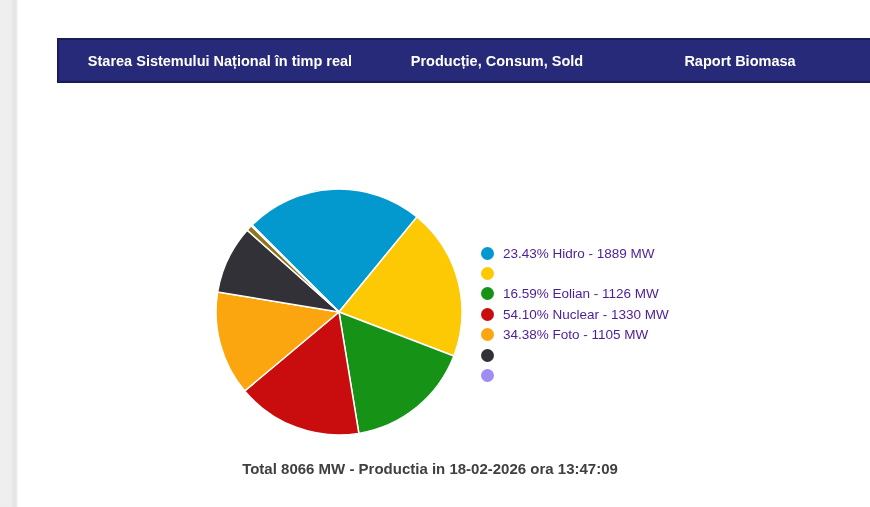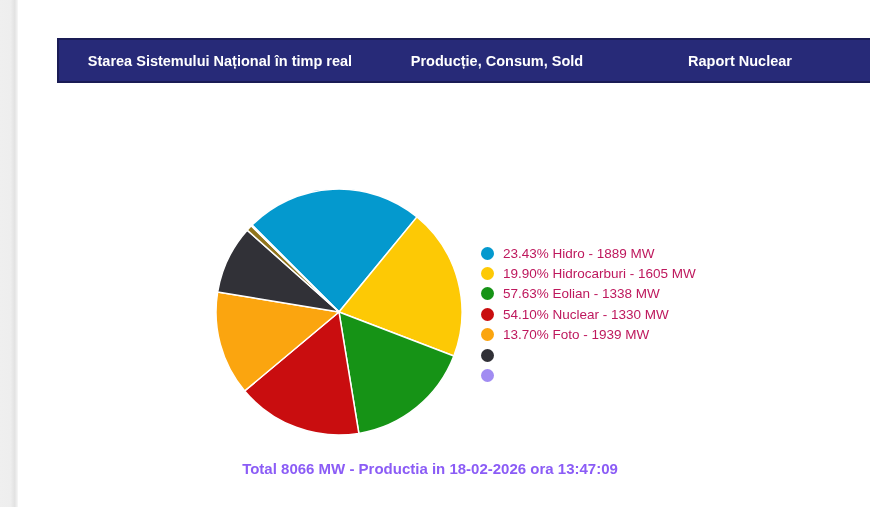--- a/index.html
+++ b/index.html
@@ -36,71 +36,70 @@
   }
   .legend-item {
     display: flex; align-items: center;
     height: 20.4px; cursor: pointer;
   }
   .legend-dot {
     width: 13px; height: 13px; border-radius: 50%;
     margin-right: 9px; flex: none;
   }
   .legend-label {
-    font-size: 13.5px; color: #be185d; white-space: nowrap;
+    font-size: 13.5px; color: #4c1d95; white-space: nowrap;
   }
   .total-line {
     position: absolute; left: 430px; top: 460px;
     transform: translateX(-50%);
-    font-size: 15px; font-weight: bold; color: #8b5cf6;
+    font-size: 15px; font-weight: bold; color: #404040;
     white-space: nowrap;
   }
 </style>
 </head>
 <body>
 
 <div class="scroll-strip"></div>
 
 <div class="navbar" id="navbar" style="background: rgb(39, 42, 120);">
   <span class="nav-item pos-1">Starea Sistemului Național în timp real</span>
   <span class="nav-item pos-2">Producție, Consum, Sold</span>
-  <span class="nav-item pos-3">Raport Nuclear</span>
+  <span class="nav-item pos-3">Raport Biomasa</span>
 </div>
 
 <svg id="pie-svg" width="260" height="260" viewBox="0 0 260 260">
     <path d="M 130 130 L 43.03 43.03 A 123 123 0 0 1 207.99 34.88 Z" fill="#0499ce" stroke="#ffffff" stroke-width="1.5" stroke-linejoin="round"></path>
     <path d="M 130 130 L 207.99 34.88 A 123 123 0 0 1 244.84 174.06 Z" fill="#fdc905" stroke="#ffffff" stroke-width="1.5" stroke-linejoin="round"></path>
     <path d="M 130 130 L 244.84 174.06 A 123 123 0 0 1 149.85 251.39 Z" fill="#169316" stroke="#ffffff" stroke-width="1.5" stroke-linejoin="round"></path>
     <path d="M 130 130 L 149.85 251.39 A 123 123 0 0 1 35.67 208.94 Z" fill="#c90d0f" stroke="#ffffff" stroke-width="1.5" stroke-linejoin="round"></path>
     <path d="M 130 130 L 35.67 208.94 A 123 123 0 0 1 8.65 109.92 Z" fill="#fba50f" stroke="#ffffff" stroke-width="1.5" stroke-linejoin="round"></path>
     <path d="M 130 130 L 8.65 109.92 A 123 123 0 0 1 38.20 48.14 Z" fill="#313137" stroke="#ffffff" stroke-width="1.5" stroke-linejoin="round"></path>
     <path d="M 130 130 L 38.20 48.14 A 123 123 0 0 1 42.26 43.79 Z" fill="#90751c" stroke="#ffffff" stroke-width="1.5" stroke-linejoin="round"></path>
     <path d="M 130 130 L 42.26 43.79 A 123 123 0 0 1 43.03 43.03 Z" fill="#a18cf2" stroke="#ffffff" stroke-width="1.5" stroke-linejoin="round"></path>
   </svg>
 
 <div class="legend" id="legend">
     <div class="legend-item">
       <span class="legend-dot" style="background: rgb(4, 153, 206);"></span>
       <span class="legend-label">23.43% Hidro - 1889 MW</span>
     </div>
     <div class="legend-item">
       <span class="legend-dot" style="background: rgb(253, 201, 5);"></span>
-      <span class="legend-label">19.90% Hidrocarburi - 1605 MW</span>
     </div>
     <div class="legend-item">
       <span class="legend-dot" style="background: rgb(22, 147, 22);"></span>
-      <span class="legend-label">57.63% Eolian - 1338 MW</span>
+      <span class="legend-label">16.59% Eolian - 1126 MW</span>
     </div>
     <div class="legend-item">
       <span class="legend-dot" style="background: rgb(201, 13, 15);"></span>
       <span class="legend-label">54.10% Nuclear - 1330 MW</span>
     </div>
     <div class="legend-item">
       <span class="legend-dot" style="background: rgb(251, 165, 15);"></span>
-      <span class="legend-label">13.70% Foto - 1939 MW</span>
+      <span class="legend-label">34.38% Foto - 1105 MW</span>
     </div>
     <div class="legend-item">
       <span class="legend-dot" style="background: rgb(49, 49, 55);"></span>
     </div>
     <div class="legend-item">
       <span class="legend-dot" style="background: rgb(161, 140, 242);"></span>
     </div>
   </div>
 
 <div class="total-line">Total 8066 MW - Productia in 18-02-2026 ora 13:47:09</div>

